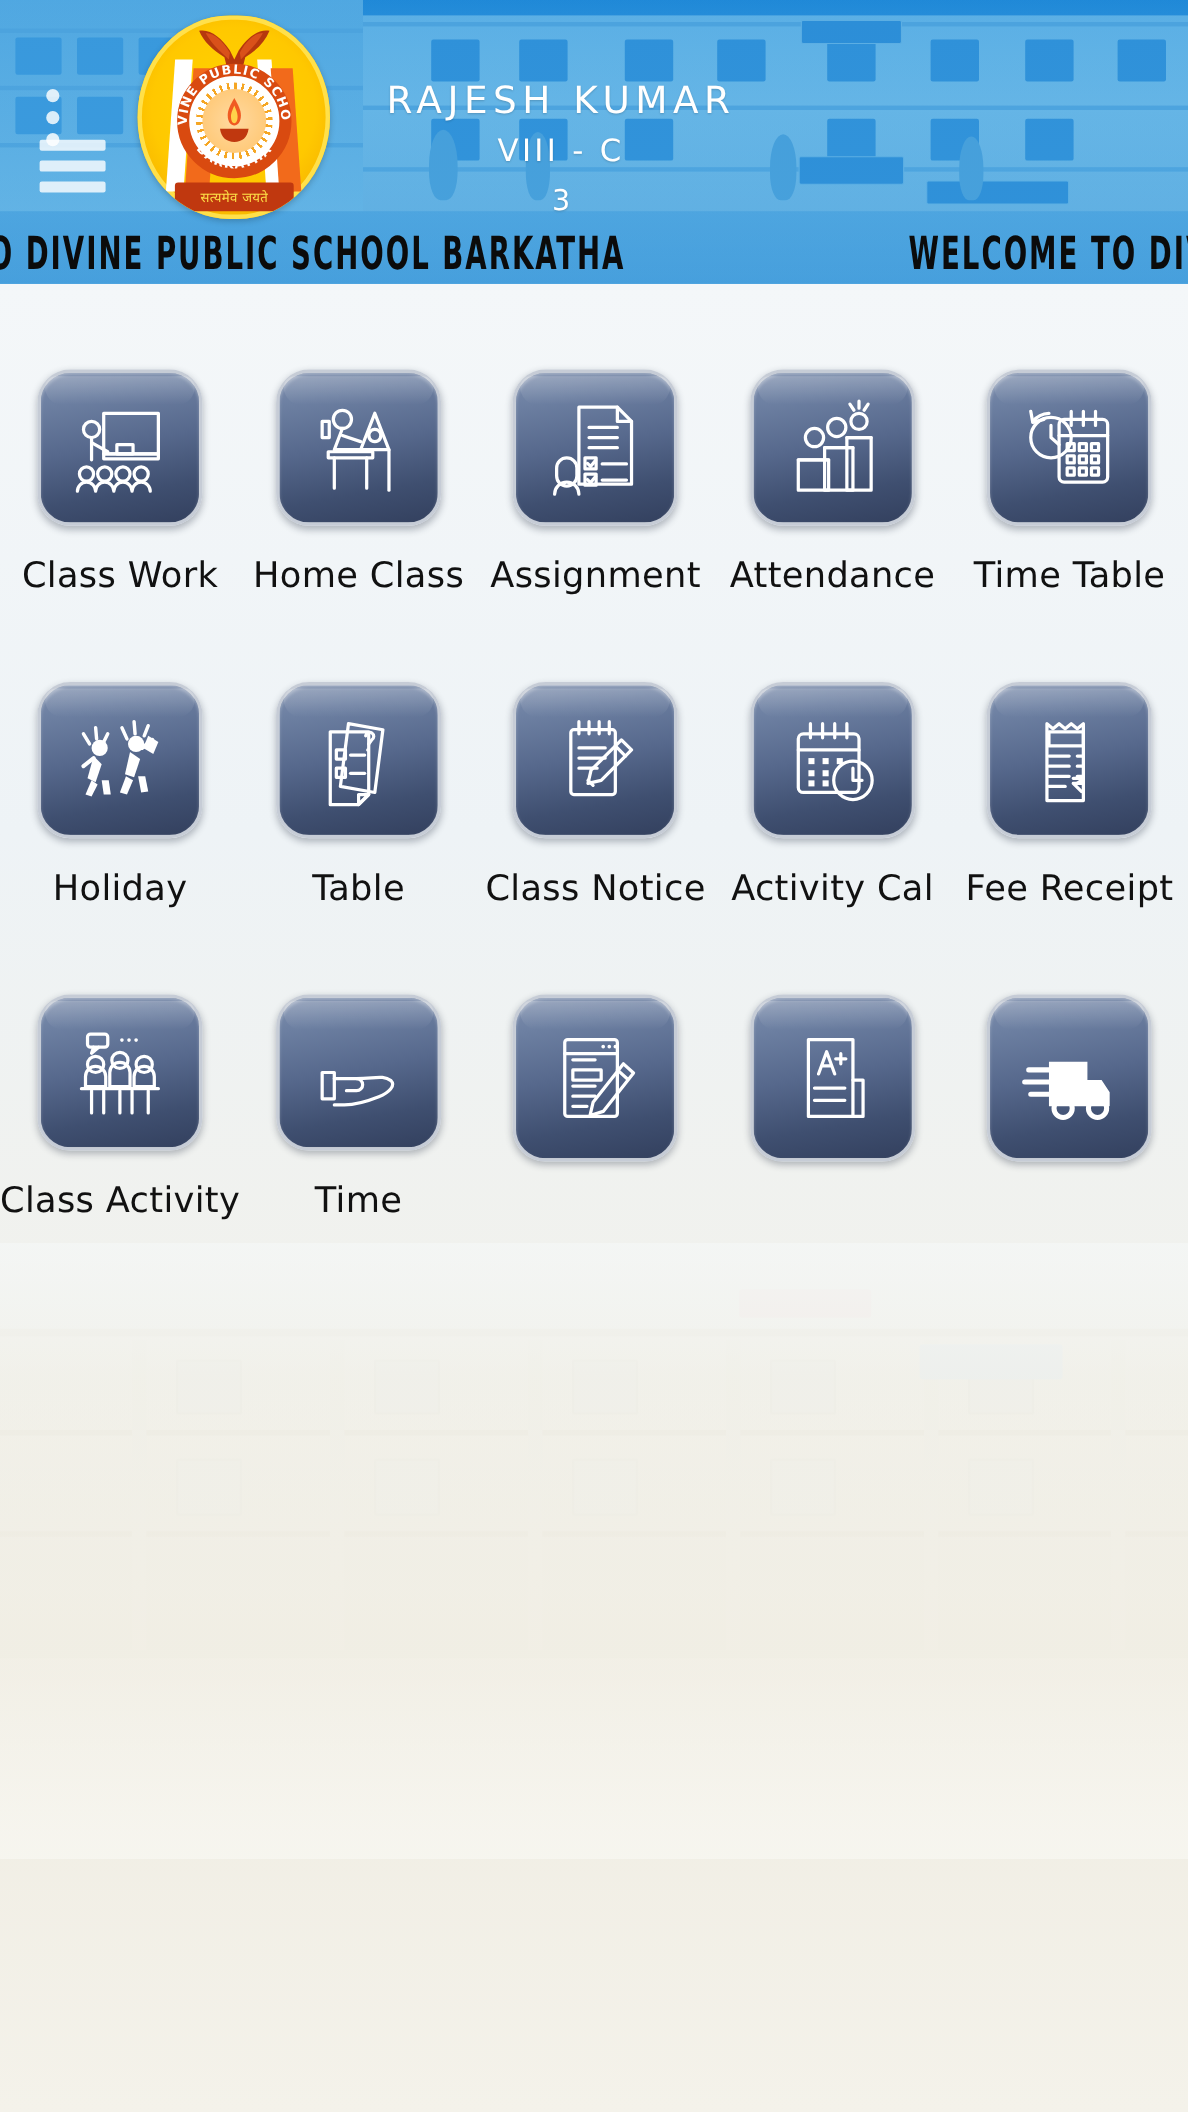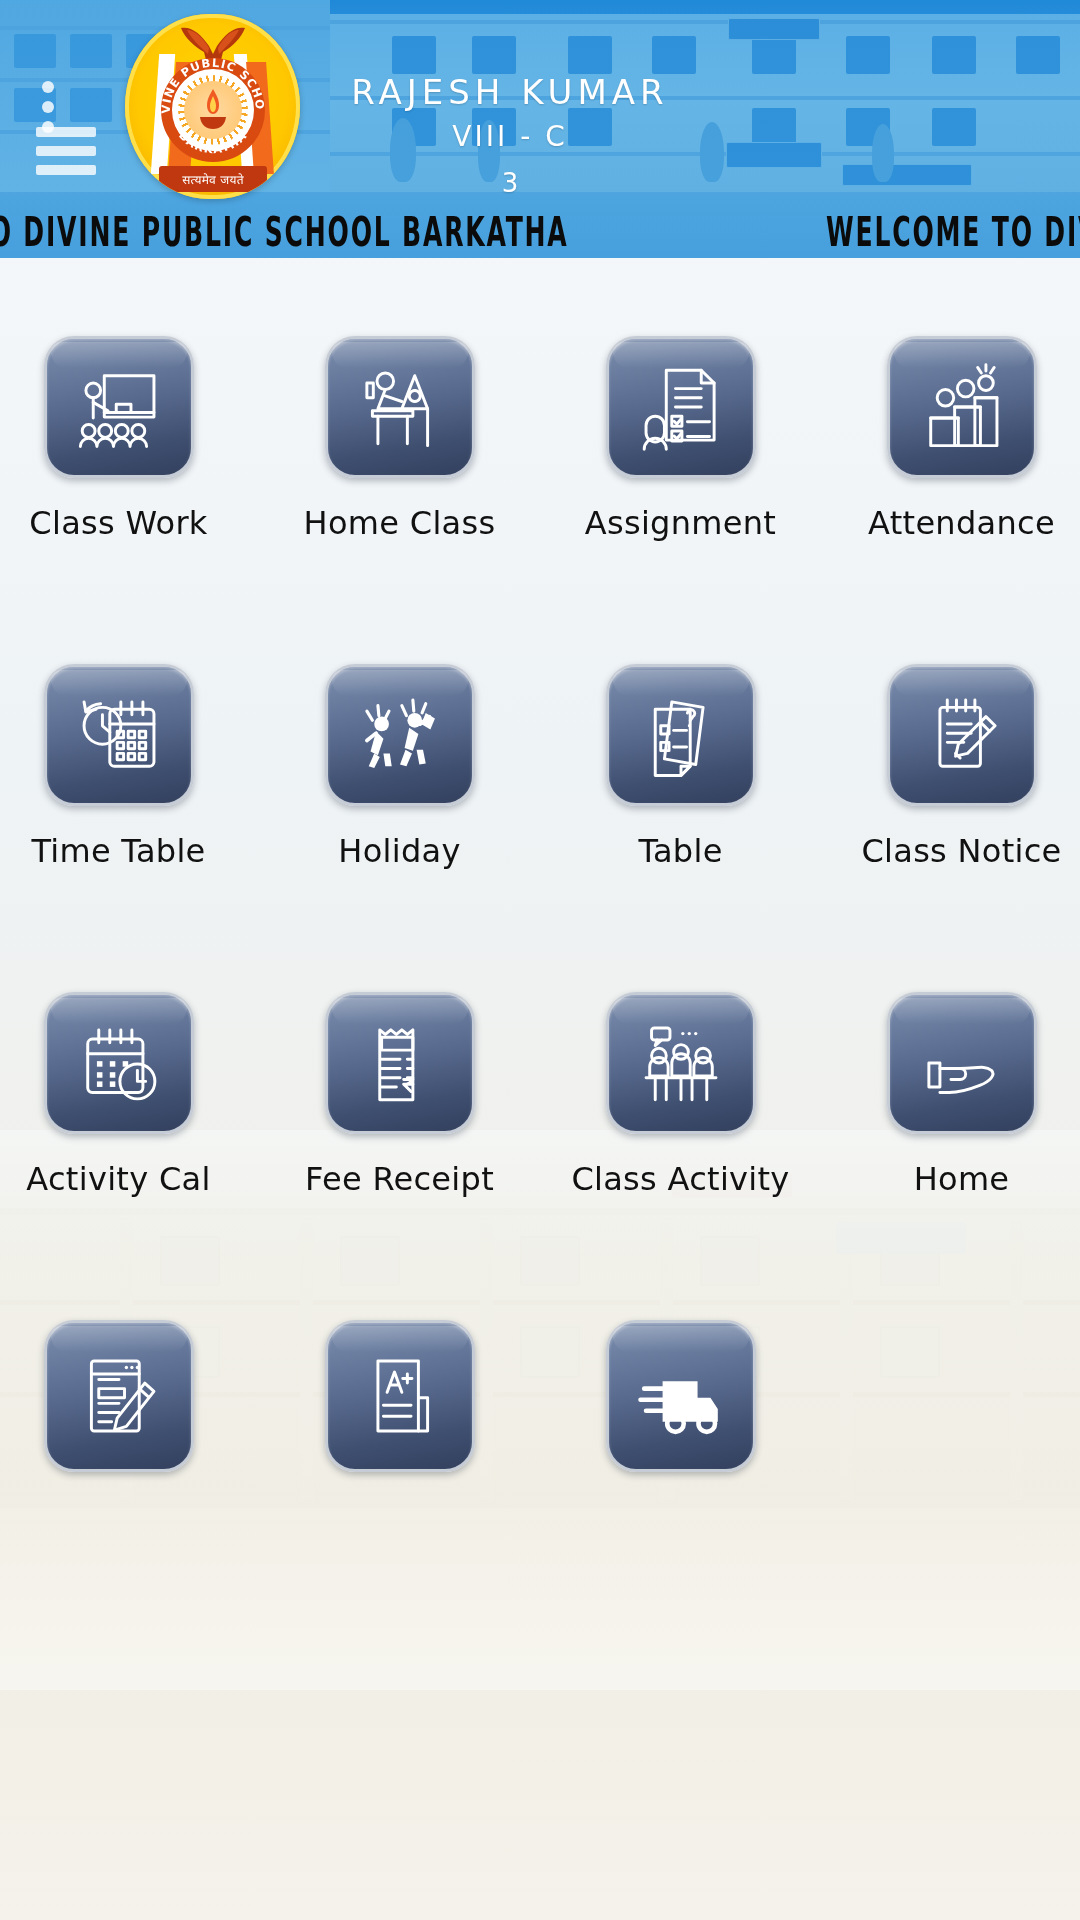--- a/index.html
+++ b/index.html
@@ -93,21 +93,21 @@
       #f5a623 216deg 220deg,transparent 220deg 228deg,#f5a623 228deg 232deg,transparent 232deg 240deg,
       #f5a623 240deg 244deg,transparent 244deg 252deg,#f5a623 252deg 256deg,transparent 256deg 264deg,
       #f5a623 264deg 268deg,transparent 268deg 276deg,#f5a623 276deg 280deg,transparent 280deg 288deg,
       #f5a623 288deg 292deg,transparent 292deg 300deg,#f5a623 300deg 304deg,transparent 304deg 312deg,
       #f5a623 312deg 316deg,transparent 316deg 324deg,#f5a623 324deg 328deg,transparent 328deg 336deg,
       #f5a623 336deg 340deg,transparent 340deg 348deg,#f5a623 348deg 352deg,transparent 352deg 360deg);}
   .lg-lamp{position:absolute;left:24px;top:18px;width:34px;height:44px;}
   .lg-banner{
     position:absolute;left:34px;top:152px;width:108px;height:26px;background:#c0380f;
     border-radius:3px; display:flex;align-items:center;justify-content:center;
-    color:#ffffff;font-size:12px;font-family:"DejaVu Sans",sans-serif;letter-spacing:.3px;
+    color:#fde047;font-size:12px;font-family:"DejaVu Sans",sans-serif;letter-spacing:.3px;
   }
   .lg-arcTop,.lg-arcBot{position:absolute;left:36px;width:104px;height:104px;top:44px;}
 
   
   .hdr-name{
     position:absolute; left:300px; top:72px; width:420px; z-index:9; text-align:center;
     color:#fff; font-size:34px; letter-spacing:5px; font-family:"DejaVu Sans",sans-serif; font-weight:400;
     text-shadow:0 1px 2px rgba(0,0,0,.18);
   }
   .hdr-class{
@@ -132,22 +132,22 @@
   }
   .marquee-item{
     color:#0b0b0b; font-size:34px; letter-spacing:2.2px; font-weight:700;
     font-family:"DejaVu Sans Condensed","Liberation Sans Narrow","Liberation Sans",sans-serif;
     transform:scaleX(.82) scaleY(1.22); transform-origin:left center;
   }
 
   
   .grid{
     position:absolute; left:0; top:258px; width:1080px; z-index:4;
-    display:grid; grid-template-columns:repeat(4,1fr);
-    row-gap:0; column-gap:0; padding:0;gap:44px;
+    display:grid; grid-template-columns:repeat(5,1fr);
+    row-gap:0; column-gap:0; padding:0;
   }
   .cell{
     height:284px; display:flex; flex-direction:column; align-items:center; justify-content:flex-start;
     padding-top:78px;
   }
   .tile{
     width:150px; height:152px; border-radius:30px; position:relative;
     background:linear-gradient(170deg,#7f90ae 0%, #6d80a2 18%, #56688c 48%, #3f4f70 76%, #33405e 100%);
     border:3px solid #c6ccd6;
     box-shadow:0 3px 7px rgba(30,40,60,.30), inset 0 2px 3px rgba(255,255,255,.30);
@@ -524,21 +524,21 @@
       <div class="cell">
         <div class="tile">
           <span>
             <svg viewBox="0 0 100 100">
               <path d="M14 50 h12 v26 h-12 z" fill="none" stroke="#fff" stroke-width="3.2" stroke-linecap="round" stroke-linejoin="round"></path>
     <path d="M26 56 h22 a6 6 0 0 1 0 12 h-10" fill="none" stroke="#fff" stroke-width="3.2" stroke-linecap="round" stroke-linejoin="round"></path>
     <path d="M48 56 c18 0 26 -4 34 2 c5 5 -2 12 -12 16 c-10 4 -24 8 -34 8 h-10" fill="none" stroke="#fff" stroke-width="3.2" stroke-linecap="round" stroke-linejoin="round"></path>
             </svg>
           </span>
         </div>
-        <div class="cell-label">Home</div>
+        <div class="cell-label">Time</div>
       </div>
       <div class="cell">
         <div class="tile">
           <span>
             <svg viewBox="0 0 100 100">
               <rect x="20" y="12" width="52" height="76" rx="3" fill="none" stroke="#fff" stroke-width="3.2" stroke-linecap="round" stroke-linejoin="round"></rect>
     <path d="M20 26 h52" fill="none" stroke="#fff" stroke-width="3.2" stroke-linecap="round" stroke-linejoin="round"></path>
               <circle cx="58" cy="19" r="1.8" fill="#fff"></circle>
               <circle cx="64" cy="19" r="1.8" fill="#fff"></circle>
               <circle cx="70" cy="19" r="1.8" fill="#fff"></circle>

